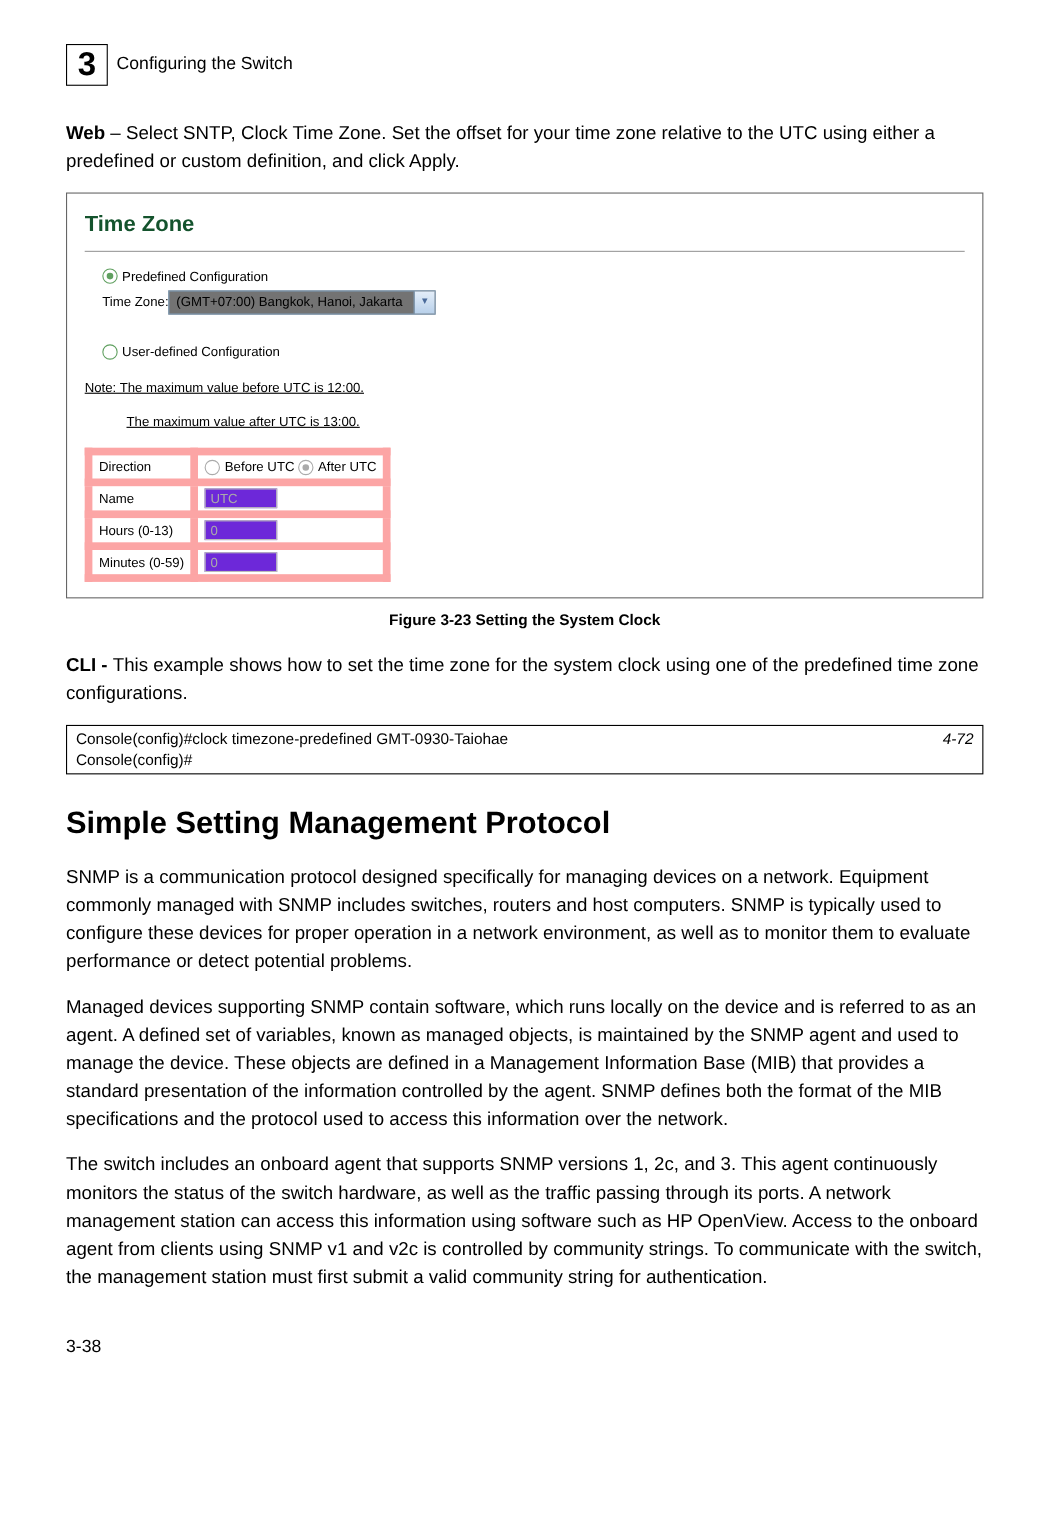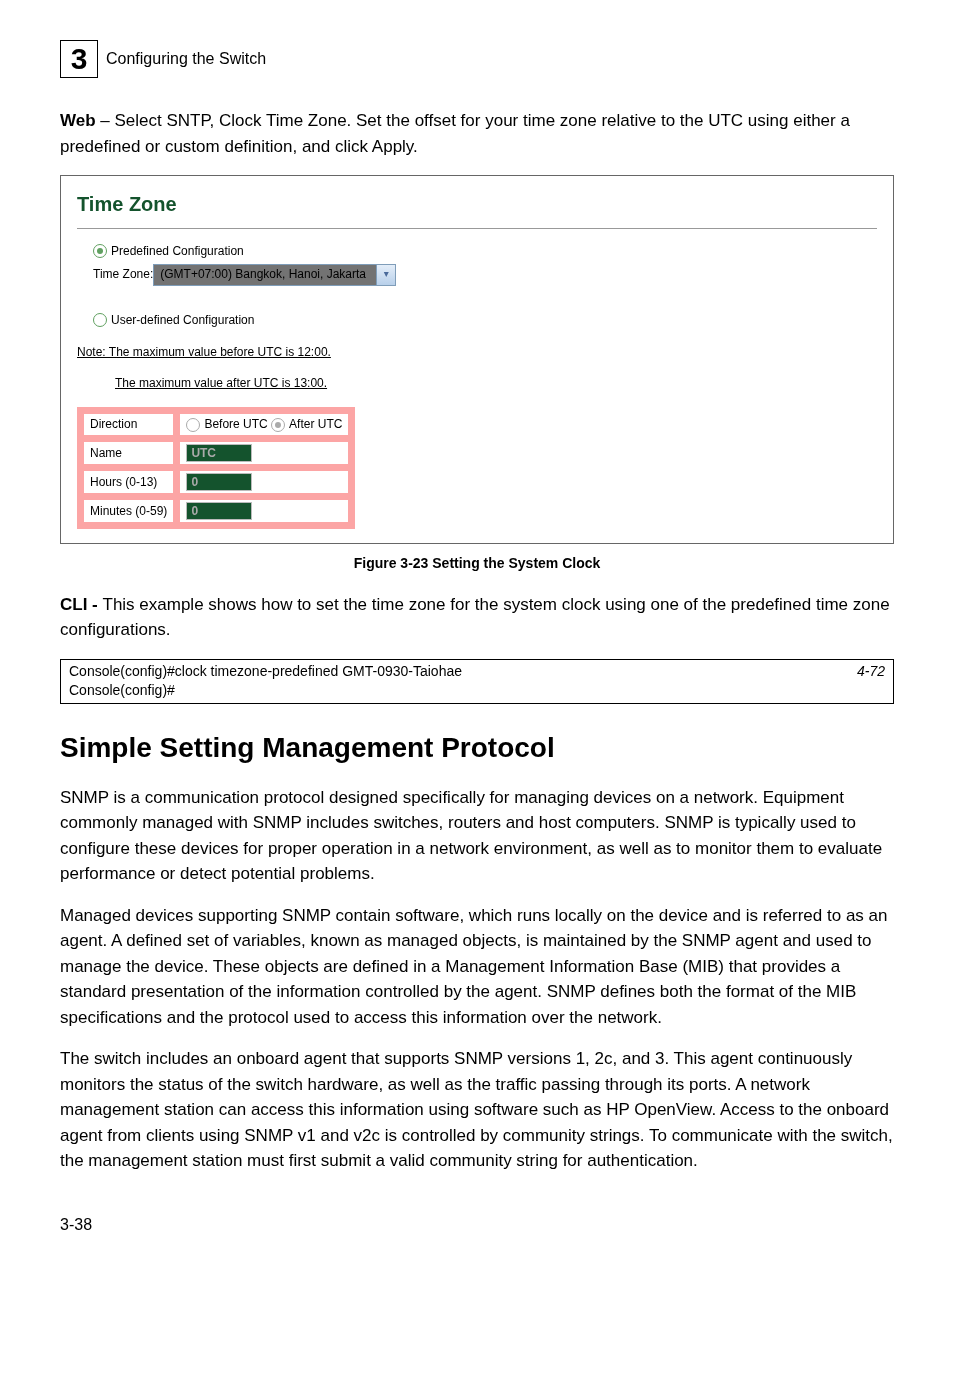--- a/index.html
+++ b/index.html
@@ -110,27 +110,26 @@
   border-collapse: collapse;
   font-size: 12px;
   margin-top: 4px;
 }
 .time-table td {
   border: 7px solid #fca5a5;
   padding: 2px 6px;
 }
 .time-table .input-mock {
   border: 1px solid #bbb;
-  background: #14532d;
+  background: #6d28d9;
   color: #aaa;
   width: 60px;
   height: 16px;
   display: inline-block;
   padding-left: 4px;
-  font-weight: bold;
 }
 .figure-caption {
   text-align: center;
   font-weight: bold;
   font-size: 14px;
   margin: 10px 0 18px 0;
 }
 .code-box {
   border: 1px solid #000;
   padding: 2px 8px;

